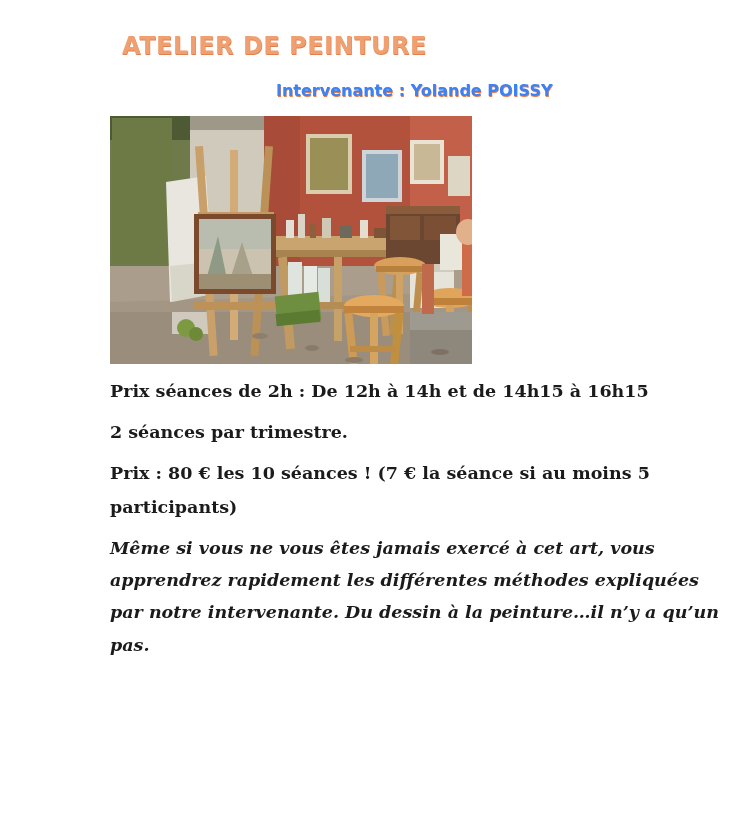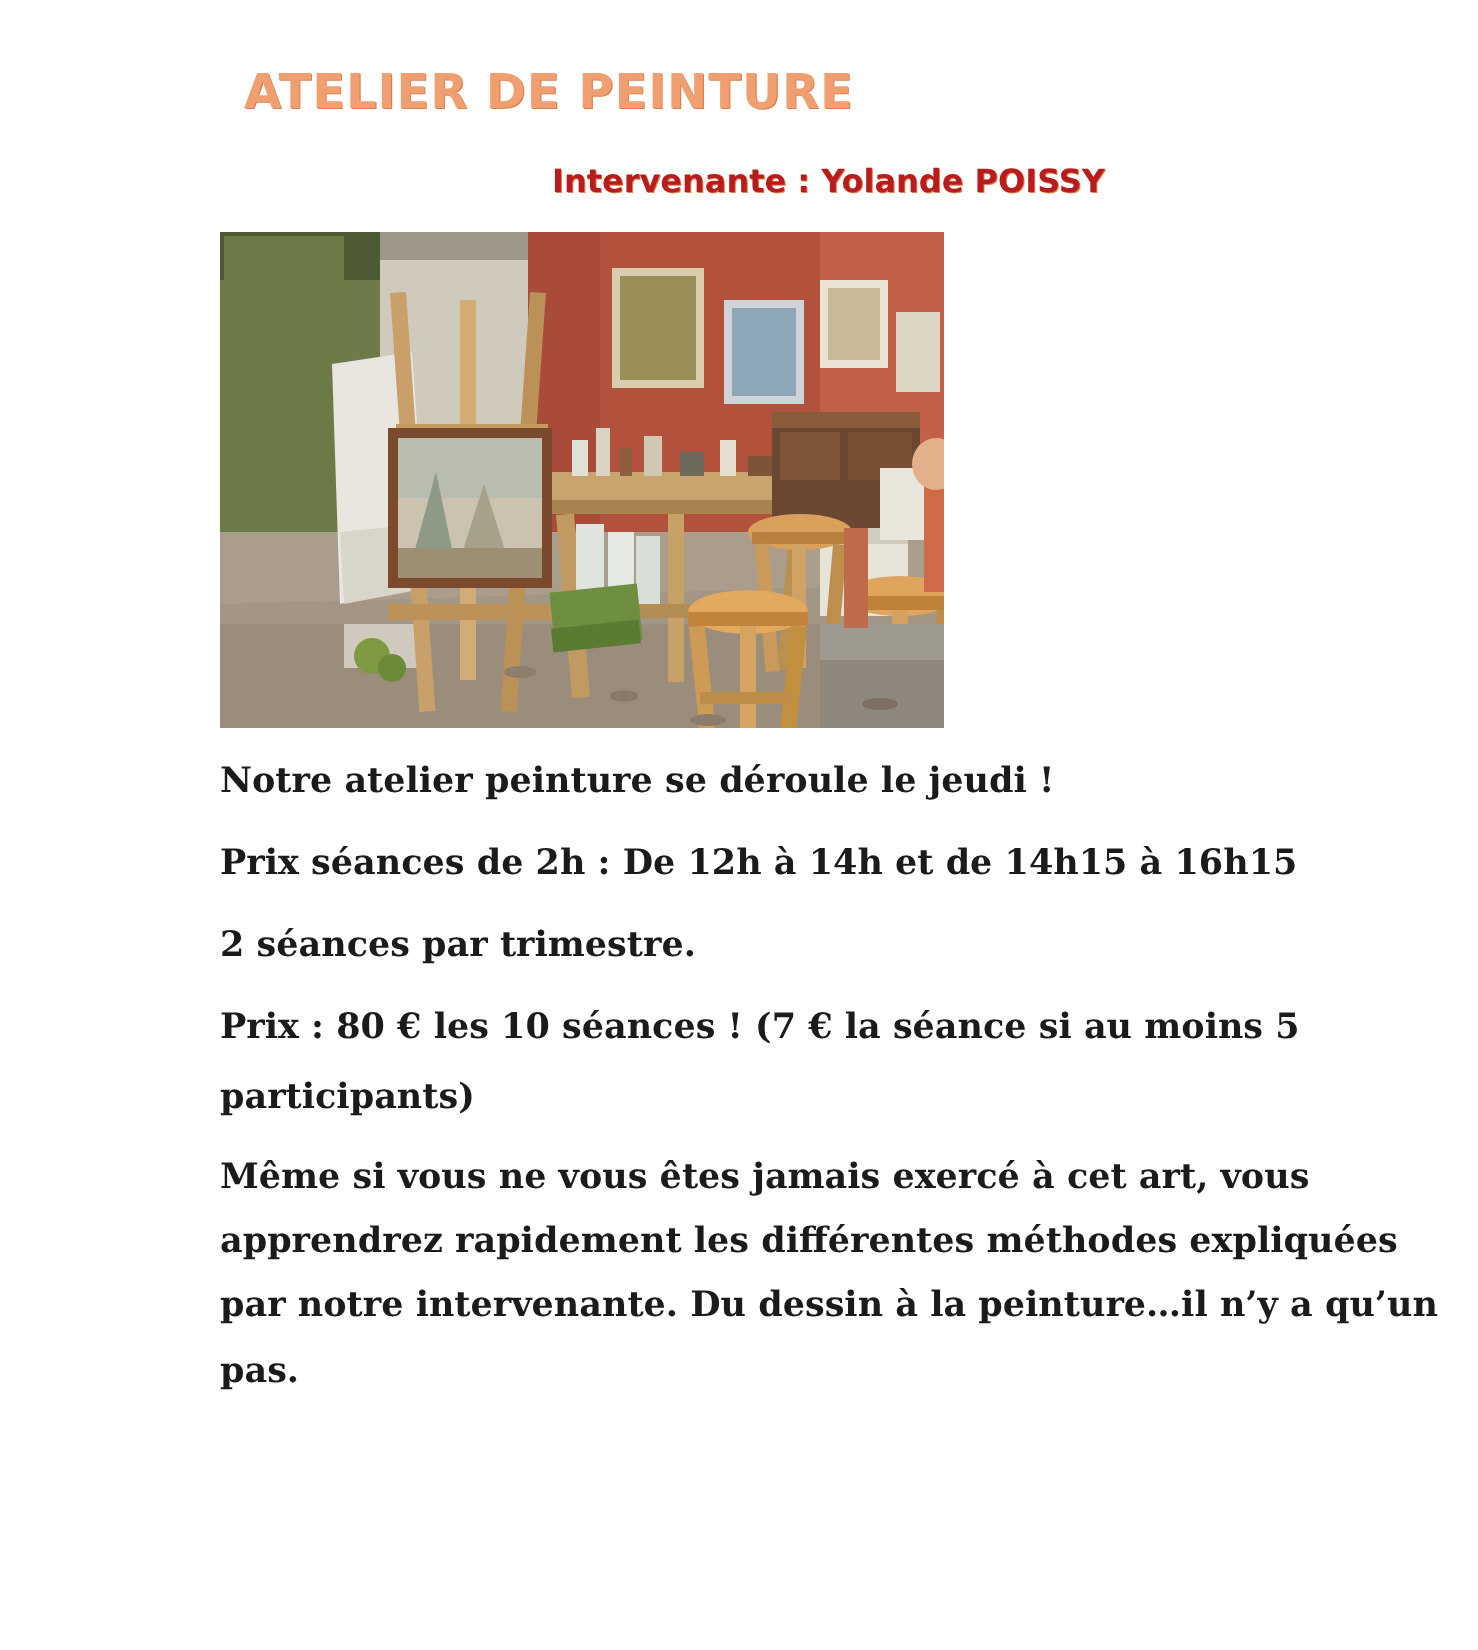--- a/index.html
+++ b/index.html
@@ -33,21 +33,21 @@
     text-shadow: 0.6px 0.6px 0 #e08050;
     white-space: nowrap;
   }
   .subtitle {
     position: absolute;
     left: 232px;
     top: 68px;
     font-family: "DejaVu Sans", sans-serif;
     font-weight: bold;
     font-size: 16px;
-    color: #b91c1c;
+    color: #3b82f6;
     text-shadow: 0.5px 0.5px 0 #e08050;
     white-space: nowrap;
   }
   
   .photo {
     position: absolute;
     left: 66px;
     top: 116px;
     width: 362px;
     height: 248px;
@@ -67,20 +67,21 @@
     font-weight: bold;
     font-size: 17.5px;
     line-height: 1.95;
     color: #1b1b1b;
   }
   .body-text p {
     margin: 0 0 7px 0;
   }
   .body-text p.para {
     line-height: 1.85;
+    font-style: italic;
   }
 </style>
 </head>
 <body>
 
 <div class="page">
 
   <h1 class="title">ATELIER DE PEINTURE</h1>
 
   <h2 class="subtitle">Intervenante : Yolande POISSY</h2>
@@ -190,20 +191,19 @@
       <rect x="312" y="148" width="12" height="50" fill="#c06a4c"></rect>
 
       <ellipse cx="150" cy="220" rx="8" ry="3" fill="#8e7f6d"></ellipse>
       <ellipse cx="202" cy="232" rx="7" ry="3" fill="#8a7b69"></ellipse>
       <ellipse cx="244" cy="244" rx="9" ry="3" fill="#8b7c6a"></ellipse>
       <ellipse cx="330" cy="236" rx="9" ry="3" fill="#7d7164"></ellipse>
     </svg>
   </div>
 
   <div class="body-text">
-    <p>Notre atelier peinture se déroule le jeudi !</p>
     <p>Prix séances de 2h : De 12h à 14h et de 14h15 à 16h15</p>
     <p>2 séances par trimestre.</p>
     <p>Prix : 80 € les 10 séances ! (7 € la séance si au moins 5 participants)</p>
     <p class="para">Même si vous ne vous êtes jamais exercé à cet art, vous apprendrez rapidement les différentes méthodes expliquées par notre intervenante. Du dessin à la peinture…il n’y a qu’un pas.</p>
   </div>
 
 </div>
 
 </body></html>

